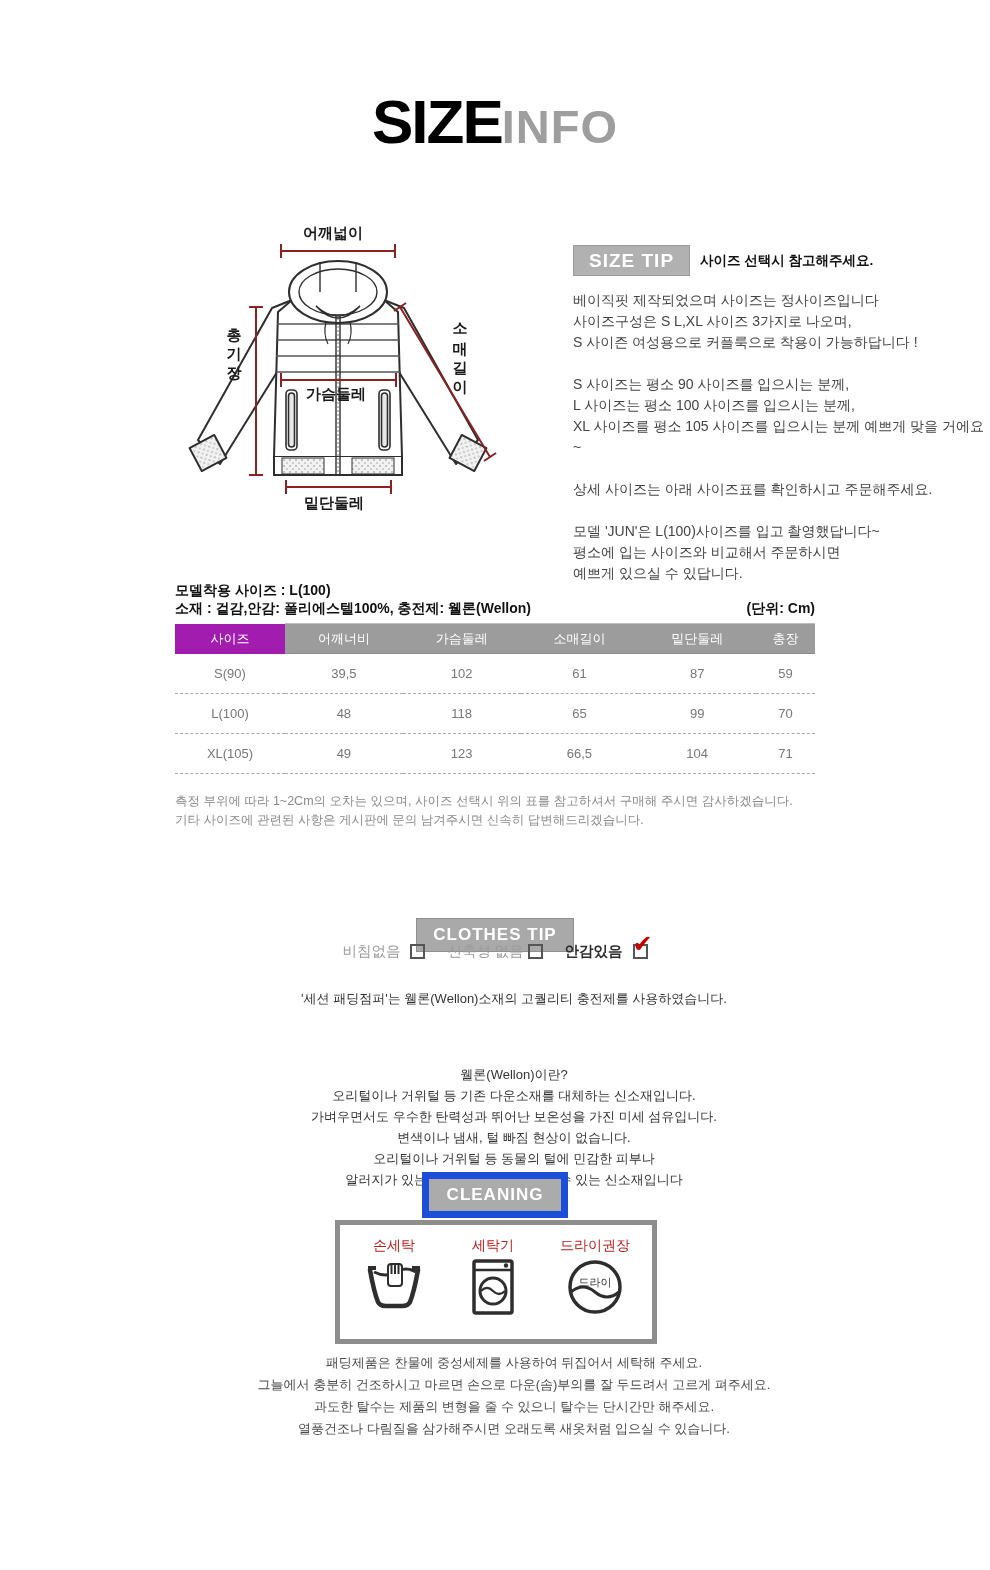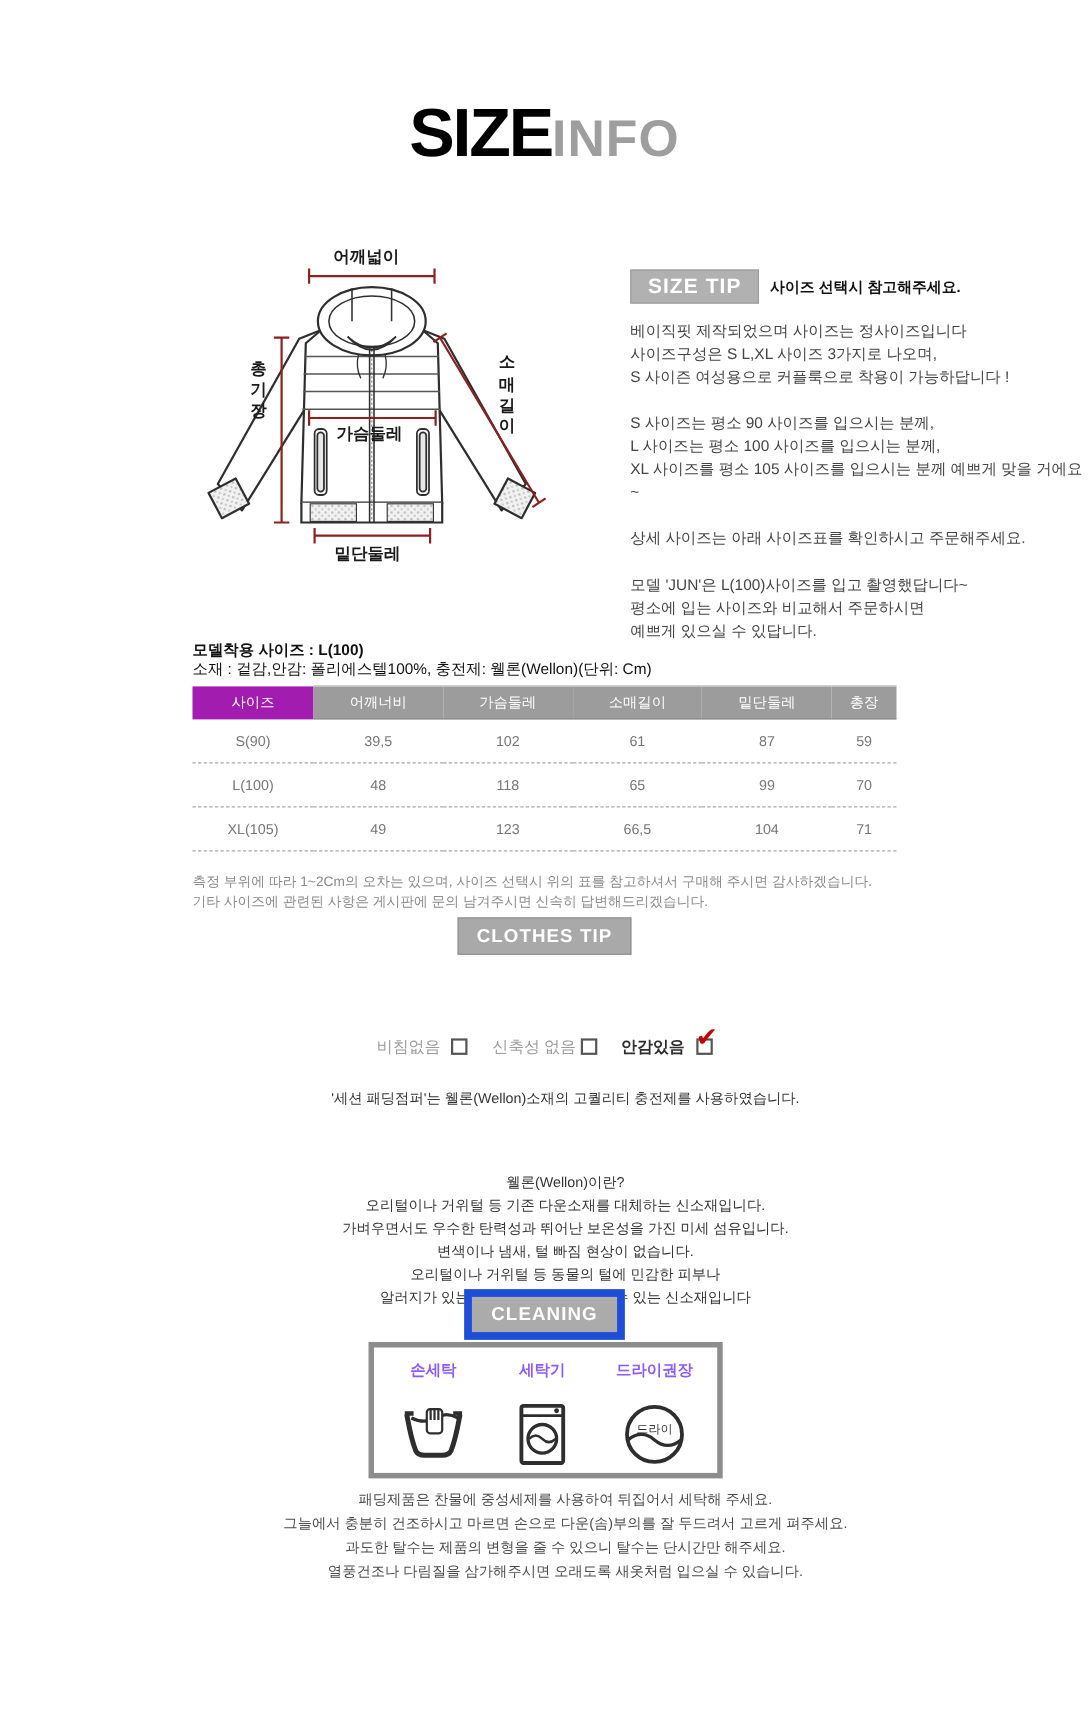--- a/index.html
+++ b/index.html
@@ -20,21 +20,21 @@
   .size-tip { position:absolute; left:573px; top:245px; width:418px; font-size:14px; color:#444; line-height:21px; }
   .tip-head { display:flex; align-items:center; margin-bottom:14px; }
   .badge { display:inline-block; background:#b1b1b1; color:#fff; font-weight:bold; border:1px solid #9a9a9a; }
   .badge.sizetip { font-size:19px; padding:4px 15px; letter-spacing:1px; }
   .tip-head .tip-sub { font-weight:bold; color:#111; margin-left:10px; font-size:13.5px; }
   .size-tip p { margin-bottom:21px; }
 
   
   .table-sec { position:absolute; left:175px; top:581px; width:640px; }
   .tbl-model { font-weight:bold; font-size:14px; color:#111; line-height:18px; }
-  .tbl-meta { display:flex; justify-content:flex-start; font-weight:normal; font-size:14px; color:#111; line-height:18px; }
+  .tbl-meta { display:flex; justify-content:space-between; font-weight:bold; font-size:14px; color:#111; line-height:18px; }
   .size-table { width:100%; border-collapse:collapse; margin-top:6px; }
   .size-table th { height:30px; font-size:13px; font-weight:normal; color:#fff; }
   .size-table th.first { background:#a21caf; width:110px; }
   .size-table th.rest { background:#9c9c9c; border-top:1px solid #bdbdbd; border-bottom:1px solid #8a8a8a; }
   .size-table td { height:40px; text-align:center; font-size:13px; color:#777; border-bottom:1px dashed #aaa; }
   .tbl-note { margin-top:18px; font-size:12.5px; color:#8a8a8a; line-height:19px; }
 
   
   .center-row { position:absolute; left:0; width:100%; text-align:center; }
   .badge.clothes { font-size:17px; padding:6px 16px; background:#a9a9a9; border:1px solid #8f8f8f; letter-spacing:1px; }
@@ -42,21 +42,21 @@
   .chk-label { color:#9b9b9b;font-family:Liberation Serif, serif; }
   .chk-label.strong { color:#2e2e2e; font-weight:bold; }
   .chk-box { display:inline-block; width:15px; height:15px; border:2px solid #555; position:relative; vertical-align:-2px; }
   .chk-box .mark { position:absolute; left:-2px; top:-14px; font-size:24px; line-height:24px; color:#c40000; font-weight:bold; }
   .body-text { font-size:13px; color:#333; line-height:21px;padding-left:38px; }
 
   
   .badge.cleaning { font-size:17px; padding:6px 18px; background:#ababab; border:7px solid #1d4ed8; letter-spacing:1px; }
   .icon-box { position:absolute; left:335px; top:1220px; width:322px; height:124px; border:5px solid #8d8d8d; background:#fff; display:flex; justify-content:space-around; align-items:flex-start; padding-top:12px; }
   .icon-group { display:flex; flex-direction:column; align-items:center; }
-  .icon-group .icon-label { font-size:14px; font-weight:bold; color:#8b5cf6; margin-bottom:20px; }
+  .icon-group .icon-label { font-size:14px; font-weight:normal; color:#b91c1c; margin-bottom:3px; }
 </style>
 </head>
 <body>
 
 <div class="page">
 
   <div class="title">
     <span class="t-size">SIZE</span><span class="t-info">INFO</span>
   </div>
 
@@ -190,21 +190,21 @@
           <td>71</td>
         </tr>
       </tbody>
     </table>
     <div class="tbl-note">
       <span>측정 부위에 따라 1~2Cm의 오차는 있으며, 사이즈 선택시 위의 표를 참고하셔서 구매해 주시면 감사하겠습니다.</span><br>
       <span>기타 사이즈에 관련된 사항은 게시판에 문의 남겨주시면 신속히 답변해드리겠습니다.</span>
     </div>
   </div>
 
-  <div class="center-row" style="top:834px;">
+  <div class="center-row" style="top:918px;">
     <span class="badge clothes">CLOTHES TIP</span>
   </div>
   <div class="center-row checks" style="top:942px;">
     <span class="chk-label">비침없음</span>
     <span class="chk-box"></span>
     <span class="chk-label" style="margin-left:12px;">신축성 없음</span>
     <span class="chk-box" style="margin-left:-6px;"></span>
     <span class="chk-label strong" style="margin-left:12px;">안감있음</span>
     <span class="chk-box">
         <span class="mark">✔</span>

